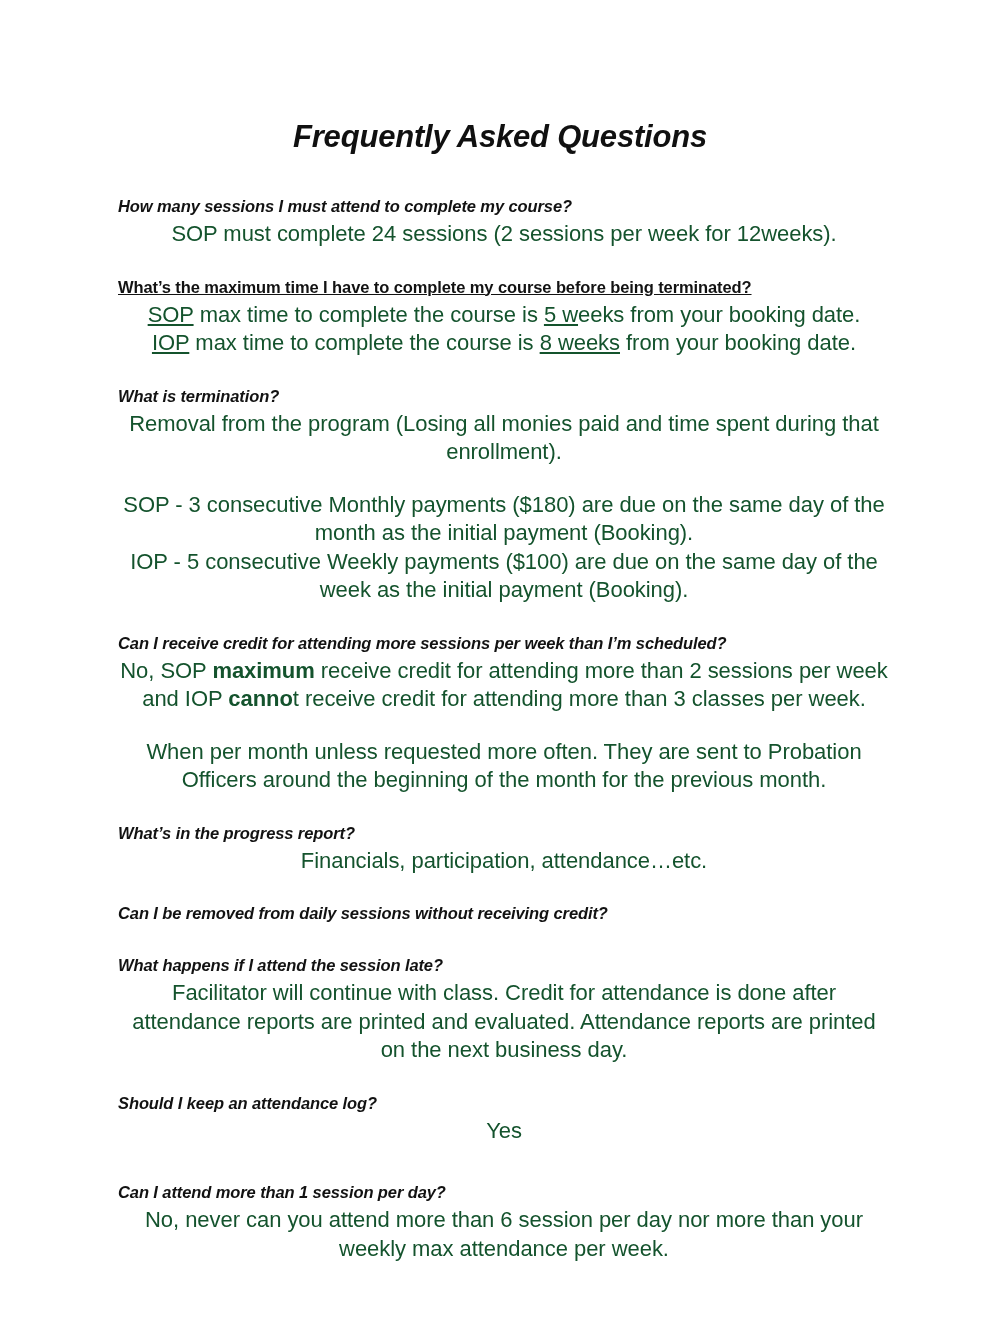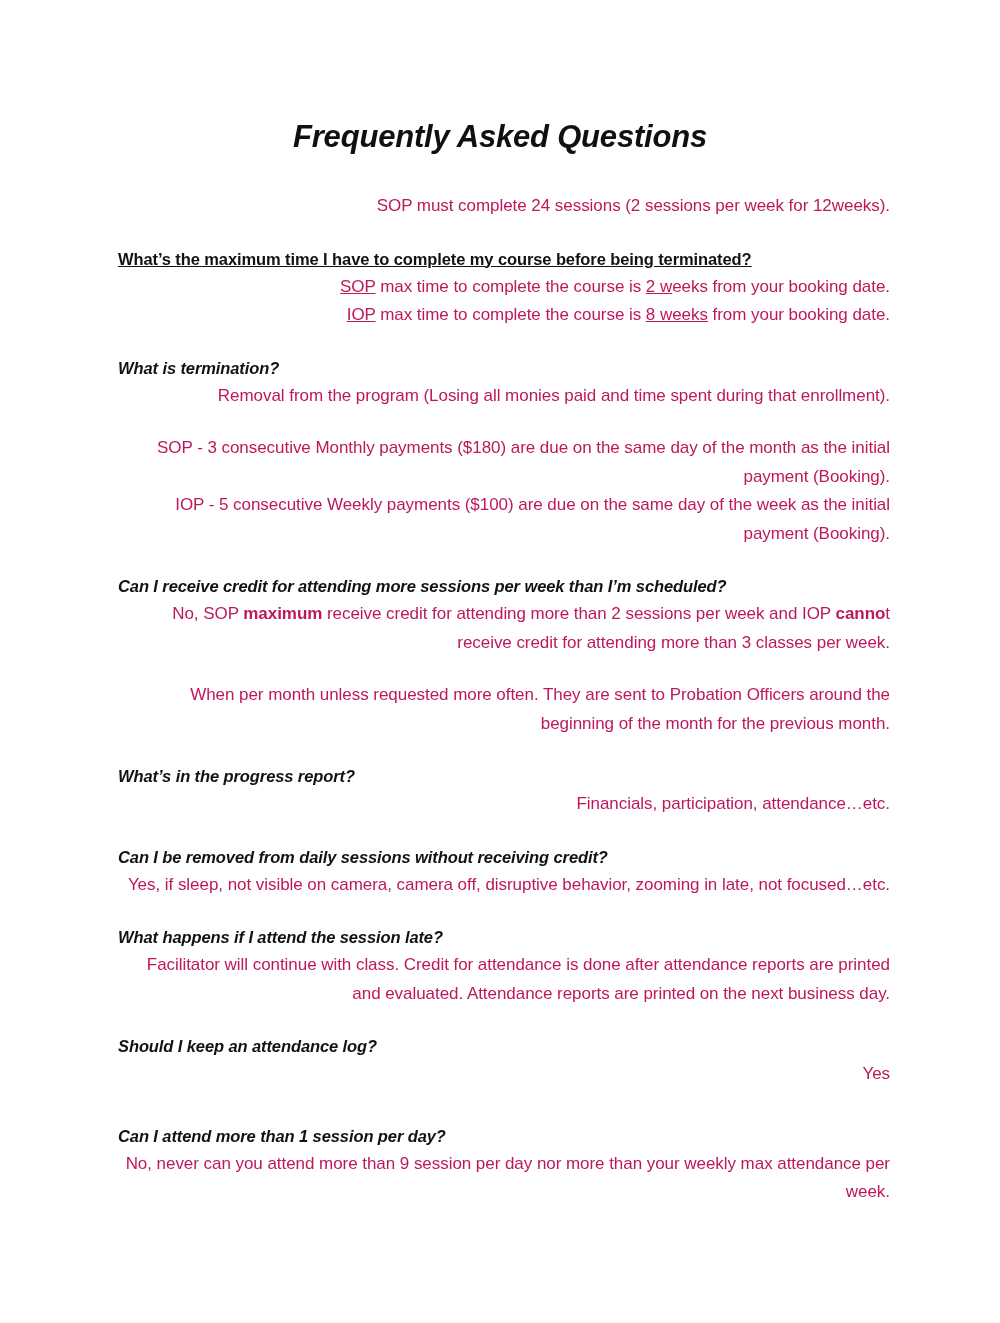--- a/index.html
+++ b/index.html
@@ -56,50 +56,51 @@
     line-height: 28px;
     color: #121212;
     letter-spacing: -0.1px;
     margin: 0;
   }
   .question.no-italic {
     font-style: normal;
     text-decoration: underline;
   }
   .answer {
-    font-size: 17px;
+    font-size: 22px;
     font-weight: normal;
     font-style: normal;
     line-height: 28.5px;
-    color: #be185d;
+    color: #14532d;
     letter-spacing: -0.05px;
     margin: 0;
-    text-align: right;
+    text-align: center;
   }
   .answer .u {
     text-decoration: underline;
   }
   .answer .b {
     font-weight: bold;
   }
 </style>
 </head>
 <body>
 
 <div class="page">
 
   <div class="doc-title">Frequently Asked Questions</div>
 
   <div class="content">
       <div class="qa-block">
+        <p class="question">How many sessions I must attend to complete my course?</p>
         <p class="answer">SOP must complete 24 sessions (2 sessions per week for 12weeks).</p>
       </div>
       <div class="qa-block">
         <p class="question no-italic">What’s the maximum time I have to complete my course before being terminated?</p>
-        <p class="answer"><span class="u">SOP</span> max time to complete the course is <span class="u">2 w</span>eeks from your booking date.</p>
+        <p class="answer"><span class="u">SOP</span> max time to complete the course is <span class="u">5 w</span>eeks from your booking date.</p>
         <p class="answer"><span class="u">IOP</span> max time to complete the course is <span class="u">8 weeks</span> from your booking date.</p>
       </div>
       <div class="qa-block">
         <p class="question">What is termination?</p>
         <p class="answer">Removal from the program (Losing all monies paid and time spent during that enrollment).</p>
       </div>
       <div class="qa-block">
         <p class="answer">SOP - 3 consecutive Monthly payments ($180) are due on the same day of the month as the initial payment (Booking).</p>
         <p class="answer">IOP -  5 consecutive Weekly payments ($100) are due on the same day of the week as the initial payment (Booking).</p>
       </div>
@@ -109,29 +110,28 @@
       </div>
       <div class="qa-block">
         <p class="answer">When per month unless requested more often. They are sent to Probation Officers around the beginning of the month for the previous month.</p>
       </div>
       <div class="qa-block">
         <p class="question">What’s in the progress report?</p>
         <p class="answer">Financials, participation, attendance…etc.</p>
       </div>
       <div class="qa-block">
         <p class="question">Can I be removed from daily sessions without receiving credit?</p>
-        <p class="answer">Yes, if sleep, not visible on camera, camera off, disruptive behavior, zooming in late, not focused…etc.</p>
       </div>
       <div class="qa-block">
         <p class="question">What happens if I attend the session late?</p>
         <p class="answer">Facilitator will continue with class. Credit for attendance is done after attendance reports are printed and evaluated. Attendance reports are printed on the next business day.</p>
       </div>
       <div class="qa-block">
         <p class="question">Should I keep an attendance log?</p>
         <p class="answer">Yes</p>
       </div>
       <div class="qa-block">
         <p class="question">Can I attend more than 1 session per day?</p>
-        <p class="answer">No, never can you attend more than 9 session per day nor more than your weekly max attendance per week.</p>
+        <p class="answer">No, never can you attend more than 6 session per day nor more than your weekly max attendance per week.</p>
       </div>
     </div>
 
 </div>
 
 </body></html>

